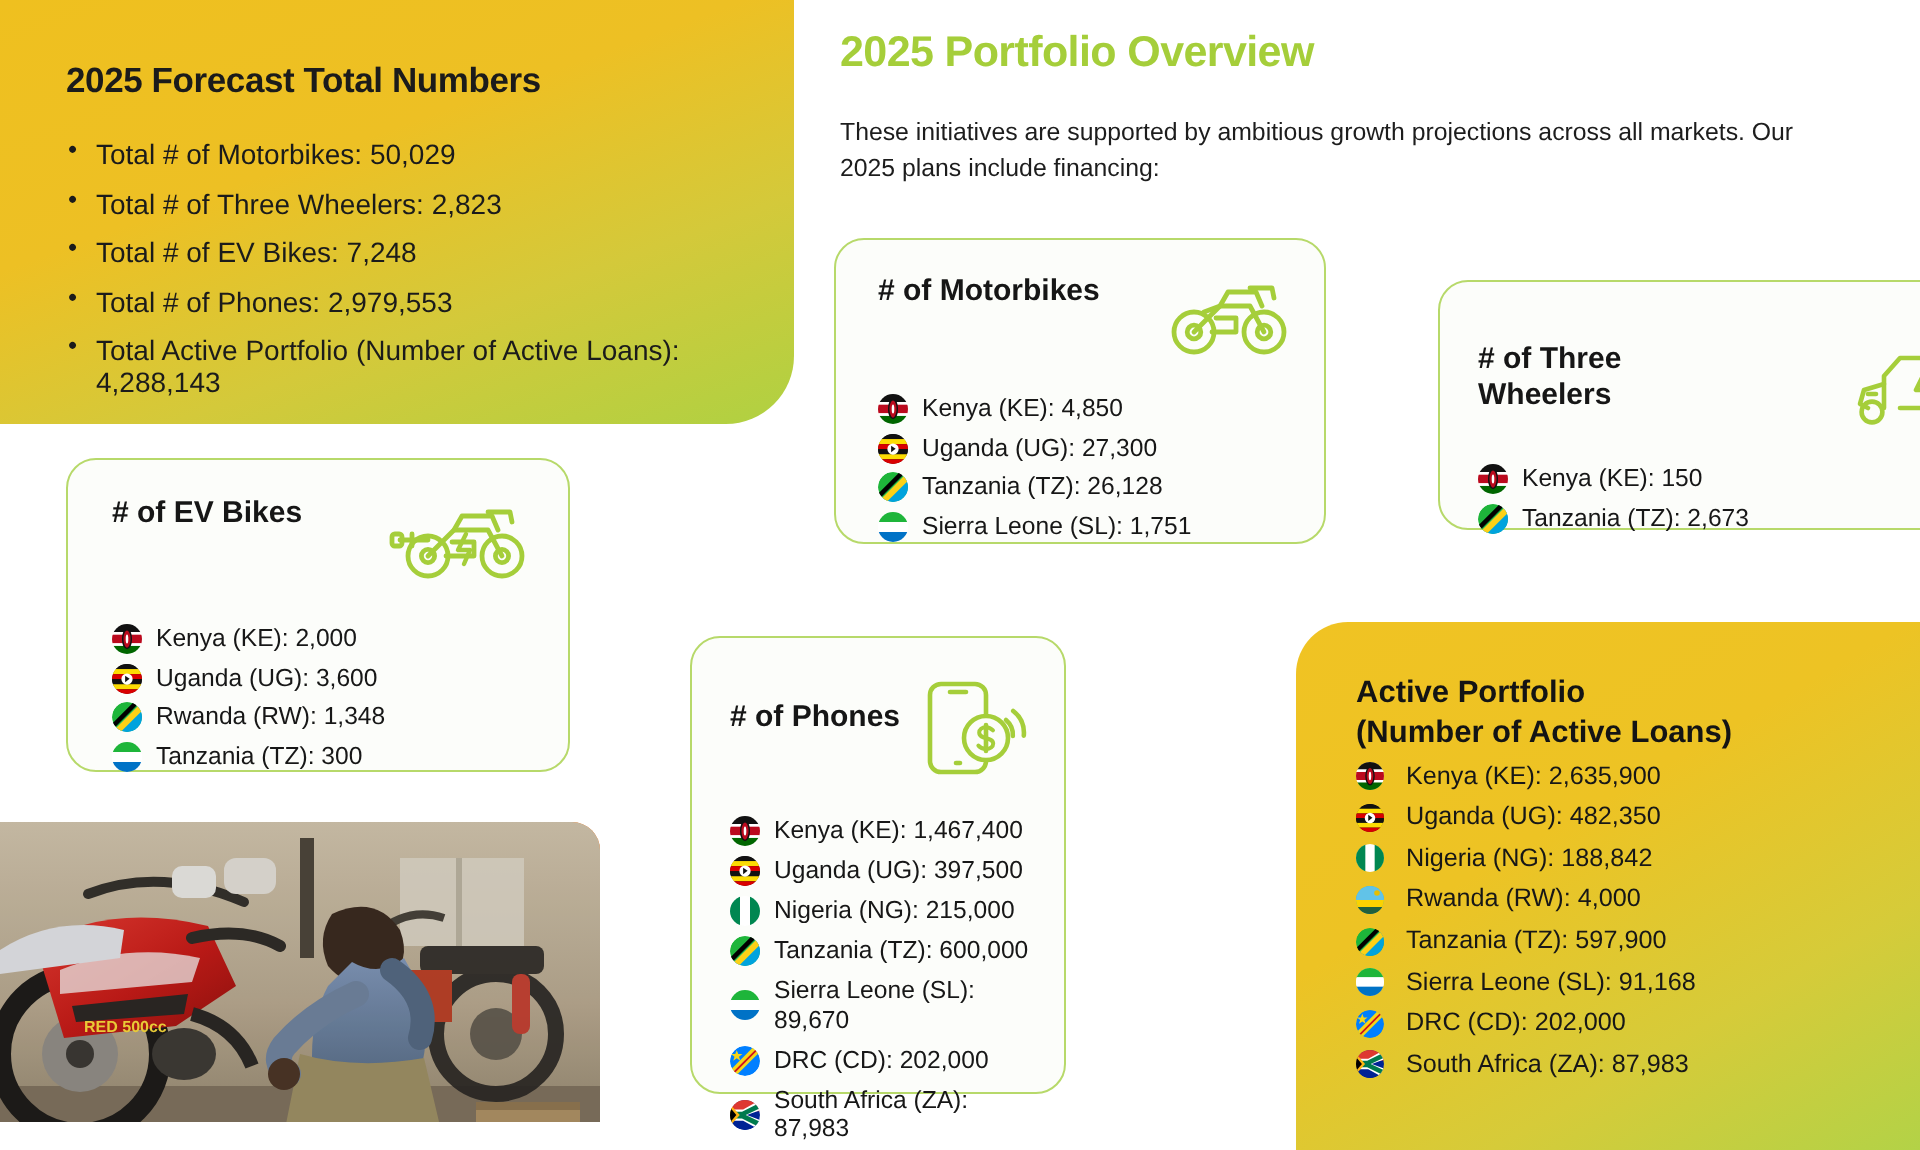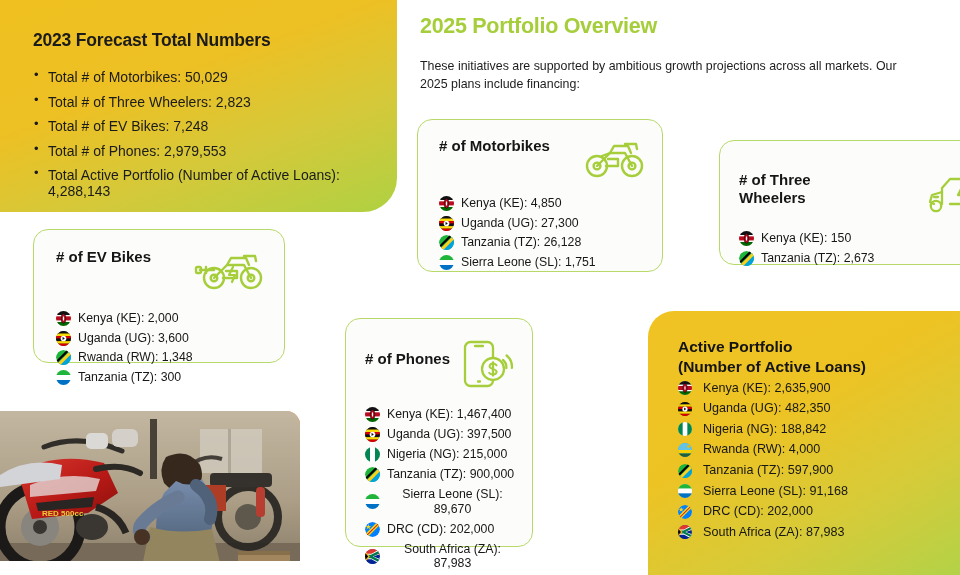--- a/index.html
+++ b/index.html
@@ -58,28 +58,28 @@
   .card-head {
     display: flex; align-items: flex-start; justify-content: space-between;
   }
   .card-title {
     font-size: 15px; font-weight: bold; color: #161616; line-height: 1.22;
   }
   .card-icon { flex: none; }
 
   #card-motorbikes { left: 417px; top: 119px; width: 246px; height: 153px; padding: 17px 16px 0 21px; }
   #card-threewheel { left: 681px; top: 140px; width: 292px; height: 125px; padding: 30px 14px 0 19px; margin-left: 38px; }
-  #card-evbikes   { left: 33px;  top: 229px; width: 252px; height: 134px; padding: 18px 14px 0 22px; }
+  #card-evbikes   { left: 33px;  top: 229px; width: 252px; height: 157px; padding: 18px 14px 0 22px; }
   #card-phones    { left: 345px; top: 318px; width: 188px; height: 229px; padding: 19px 14px 0 19px; }
 
   
   .rows { margin-top: 13px; }
   .row {
     display: flex; align-items: center; gap: 7px; margin-bottom: 4.5px;
-    font-size: 12.3px; color: #171717; line-height: 1.2; text-align: center;
+    font-size: 12.3px; color: #171717; line-height: 1.2;
   }
   .panel-portfolio .row { gap: 11px; margin-bottom: 5.5px; font-size: 12.6px; }
   .panel-portfolio .rows { margin-top: 4px; }
   #card-phones .row { margin-bottom: 5px; }
   #card-threewheel .rows { margin-top: 8px; }
 
   
   .flag {
     flex: none; width: 15px; height: 15px; border-radius: 50%;
     overflow: hidden; position: relative; display: block;
@@ -93,21 +93,21 @@
     border-radius: 0 14px 0 0; overflow: hidden; background: #f97316;
   }
   .photo svg { display: block; }
 </style>
 </head>
 <body>
 
 <div class="stage">
 
   <div class="panel-forecast">
-    <h2>2023 Forecast Total Numbers</h2>
+    <h2>2025 Forecast Total Numbers</h2>
     <ul>
       <li>Total # of Motorbikes: 50,029</li>
       <li>Total # of Three Wheelers: 2,823</li>
       <li>Total # of EV Bikes: 7,248</li>
       <li>Total # of Phones: 2,979,553</li>
       <li>Total Active Portfolio (Number of Active Loans): 4,288,143</li>
     </ul>
   </div>
 
   <div class="overview-head">
@@ -372,21 +372,21 @@
       </div>
       <div class="row">
         <span class="flag">
             <svg viewBox="0 0 16 16">
               <circle cx="8" cy="8" r="8" fill="#1EB53A"></circle>
               <path d="M16 0 L16 16 L0 16 Z" fill="#00A3DD"></path>
               <path d="M16 0 L0 16 L4.6 16 L16 4.6 Z" fill="#FCD116"></path>
               <path d="M15 0 L0 15 L0 11.6 L11.6 0 Z" fill="#000"></path>
             </svg>
           </span>
-        <span>Tanzania (TZ): 900,000</span>
+        <span>Tanzania (TZ): 600,000</span>
       </div>
       <div class="row">
         <span class="flag">
             <svg viewBox="0 0 16 16">
               <circle cx="8" cy="8" r="8" fill="#fff"></circle>
               <rect y="0" width="16" height="5.33" fill="#1EB53A"></rect>
               <rect y="5.33" width="16" height="5.34" fill="#fff"></rect>
               <rect y="10.67" width="16" height="5.33" fill="#0072C6"></rect>
             </svg>
           </span>

